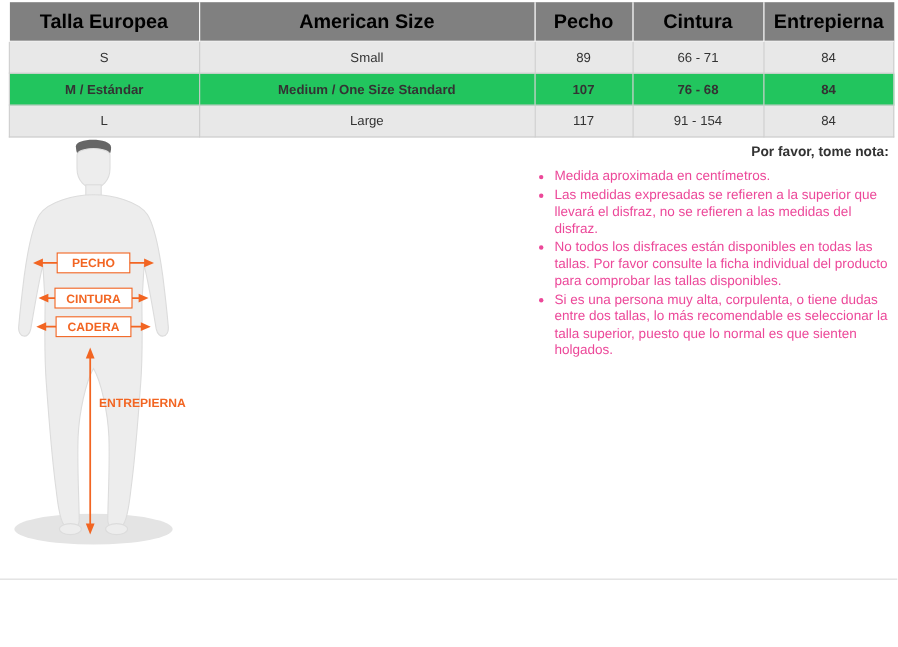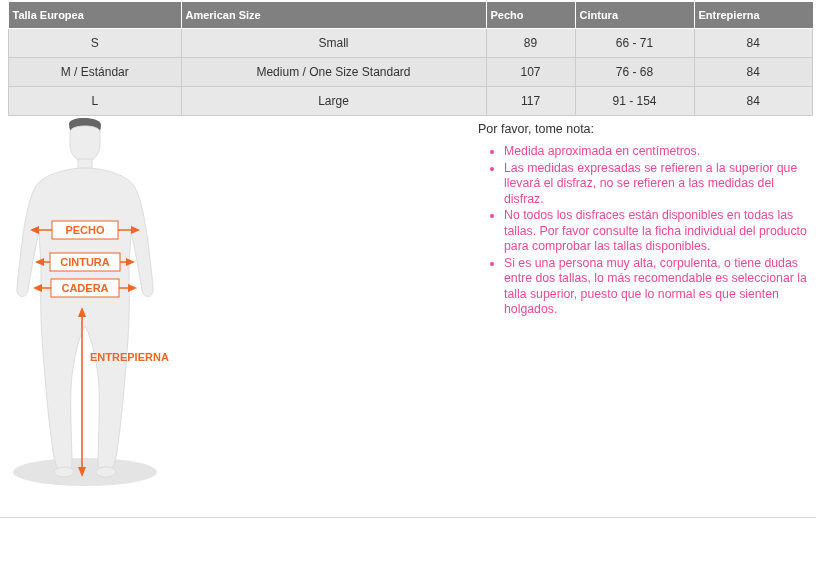--- a/index.html
+++ b/index.html
@@ -24,41 +24,41 @@
 
   
   table.size-table {
     width: 800px;
     margin: 2px 8px 0 8px;
     border-collapse: collapse;
     table-layout: fixed;
   }
   table.size-table th {
     background: #808080;
-    color: #ffffff;
+    color: #000000;
     font-weight: bold;
-    font-size: 11px;
-    text-align: left;
+    font-size: 18px;
+    text-align: center;
     padding: 7px 4px;
     border-right: 1px solid #ffffff;
     border-bottom: 1px solid #ffffff;
   }
   table.size-table th:last-child { border-right: none; }
 
   table.size-table td {
     text-align: center;
     font-size: 12px;
     color: #333333;
     padding: 7px 4px;
     border-right: 1px solid #cccccc;
     border-bottom: 1px solid #cccccc;
   }
   table.size-table td:first-child { border-left: 1px solid #cccccc; }
   table.size-table tr.row-odd td { background: #e8e8e8; }
-  table.size-table tr.row-even td { background: #e5e5e5; }
+  table.size-table tr.row-even td { background: #22c55e; font-weight: bold; }
 
   .col-eu   { width: 164px; }
   .col-us   { width: 296px; }
   .col-ch   { width: 80px; }
   .col-ci   { width: 110px; }
   .col-en   { width: 110px; }
 
   
   .lower {
     position: relative;
@@ -74,22 +74,22 @@
     height: 420px;
   }
 
   .notes-area {
     position: absolute;
     left: 478px;
     top: 0px;
     width: 330px;
   }
   .notes-title {
-    text-align: left;
-    font-weight: normal;
+    text-align: right;
+    font-weight: bold;
     font-size: 12.5px;
     color: #333333;
     margin: 6px 0 8px 0;
   }
   .notes-list {
     margin: 0;
     padding-left: 26px;
     color: #ec4899;
     font-size: 12.3px;
     line-height: 15.5px;

